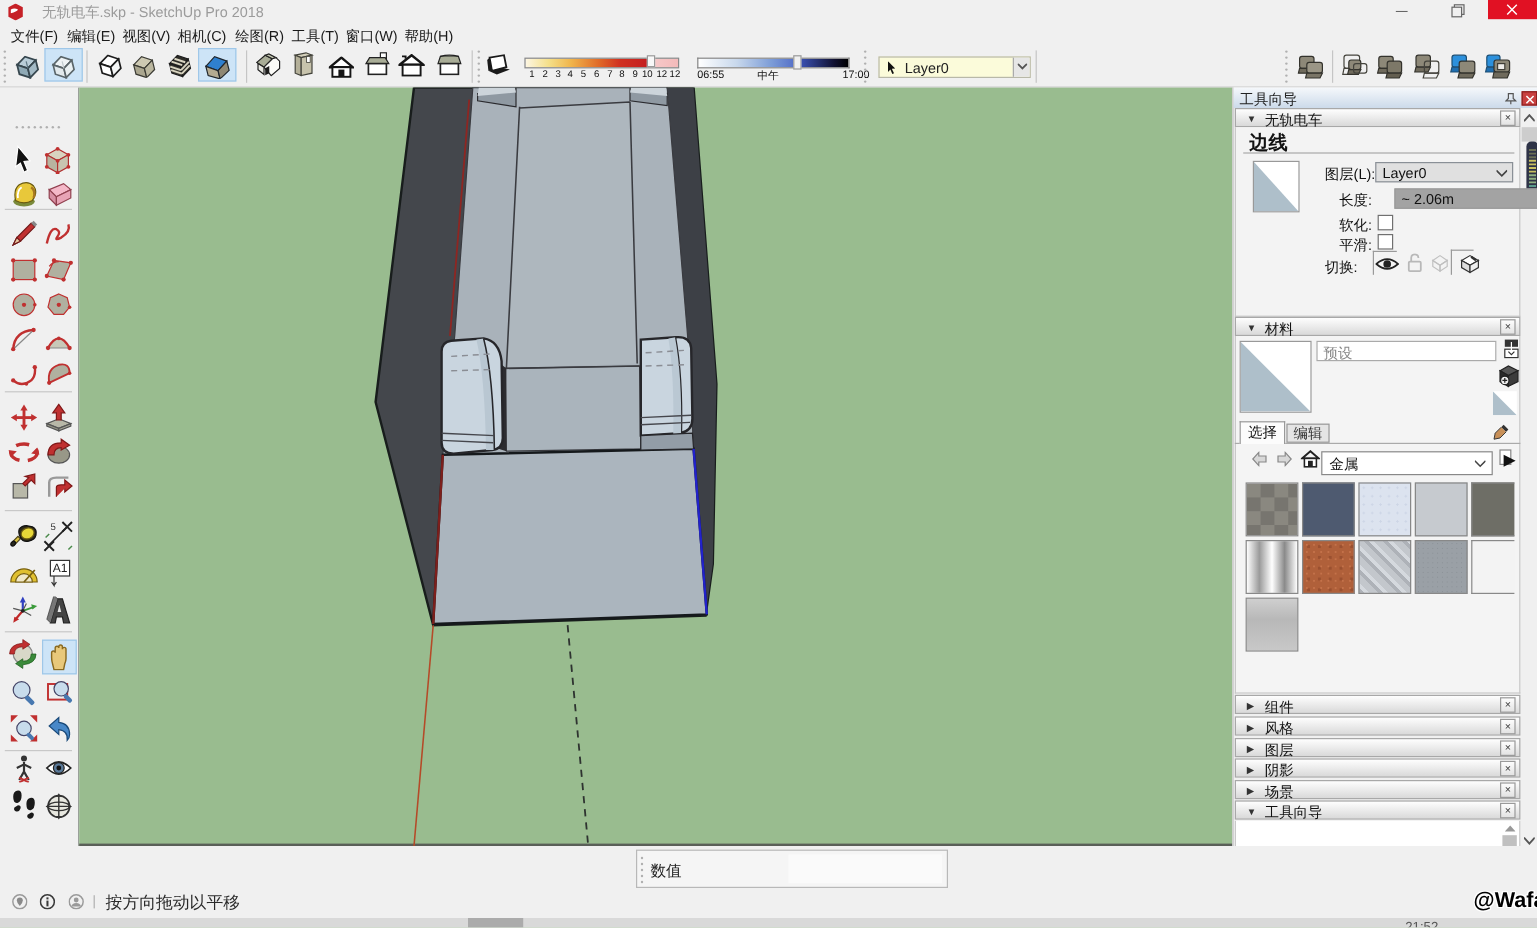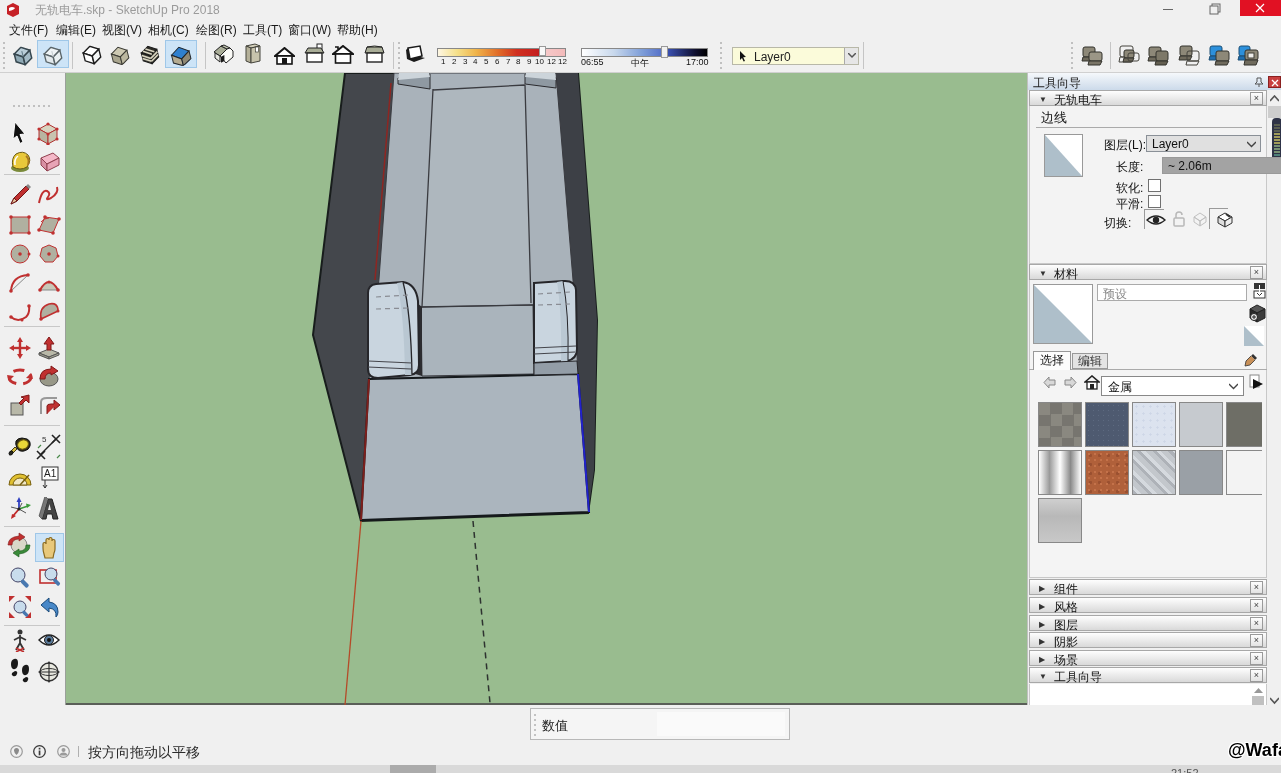--- a/index.html
+++ b/index.html
@@ -170,21 +170,21 @@
       <span class="abs" style="left:98px">10</span>
       <span class="abs" style="left:110px">12</span>
       <span class="abs" style="left:121px">12</span>
   </div>
 
   <div class="abs" style="left:581px;top:10px;width:81px;height:9px;border:1px solid #888;border-right:none;background:linear-gradient(90deg,#ffffff,#c8d8ec 40%,#7e9ed8 75%,#5570c8 100%)"></div>
   <div class="abs" style="left:661px;top:8px;width:7px;height:12px;background:#f0f0f0;border:1px solid #999"></div>
   <div class="abs" style="left:668px;top:10px;width:40px;height:9px;border:1px solid #888;border-left:none;background:linear-gradient(90deg,#3a50b0,#101030 70%,#000)"></div>
   <span class="abs" style="left:581px;top:19px;font-size:9px;color:#111">06:55</span>
   <span class="abs" style="left:631px;top:19px;font-size:9px;color:#111">中午</span>
-  <span class="abs" style="left:686px;top:19px;font-size:9px;color:#111">17:00</span>
+  <span class="abs" style="left:702px;top:19px;font-size:9px;color:#111">17:00</span>
   <svg class="abs" style="left:719px;top:3px" width="4" height="29">
       <g fill="#b0b0b0">
         <circle cx="2" cy="2" r="1"></circle>
         <circle cx="2" cy="7" r="1"></circle>
         <circle cx="2" cy="12" r="1"></circle>
         <circle cx="2" cy="17" r="1"></circle>
         <circle cx="2" cy="22" r="1"></circle>
         <circle cx="2" cy="27" r="1"></circle>
       </g>
     </svg>
@@ -614,21 +614,21 @@
   <svg class="abs" style="left:242px;top:624px" width="9" height="8">
       <path d="M0,1 L4.5,6 L9,1" stroke="#555" stroke-width="1.6" fill="none"></path>
     </svg>
 
   <div class="sechdr" style="top:17px">
       <span class="tri">▼</span>
       <span class="lbl">无轨电车</span>
       <div class="xbtn">×</div>
     </div>
   <div class="abs" style="left:1px;top:33px;width:238px;height:158px;background:#f3f3f3;border:1px solid #c8c8c8;border-top:none"></div>
-  <span class="abs" style="left:13px;top:36px;font-size:13px;font-weight:normal;color:#111">边线</span>
+  <span class="abs" style="left:13px;top:36px;font-size:16px;font-weight:bold;color:#111">边线</span>
   <div class="abs" style="left:8px;top:54px;width:226px;height:1px;background:#aaa"></div>
   <div class="abs" style="left:16px;top:61px;width:39px;height:43px;background:#fff;border:1px solid #999"><svg width="37" height="41">
         <polygon points="0,0 37,41 0,41" fill="#aebfca"></polygon>
       </svg></div>
   <span class="abs" style="left:76px;top:64px;font-size:12px;color:#111">图层(L):</span>
   <div class="abs" style="left:118px;top:62px;width:115px;height:17px;background:#e0e0e0;border:1px solid #8a9097;font-size:12px;color:#111">
       <span class="abs" style="left:5px;top:1px">Layer0</span>
       <svg class="abs" style="right:4px;top:5px" width="9" height="7">
         <path d="M0,1 L4.5,5.5 L9,1" stroke="#444" stroke-width="1.4" fill="none"></path>
       </svg>

